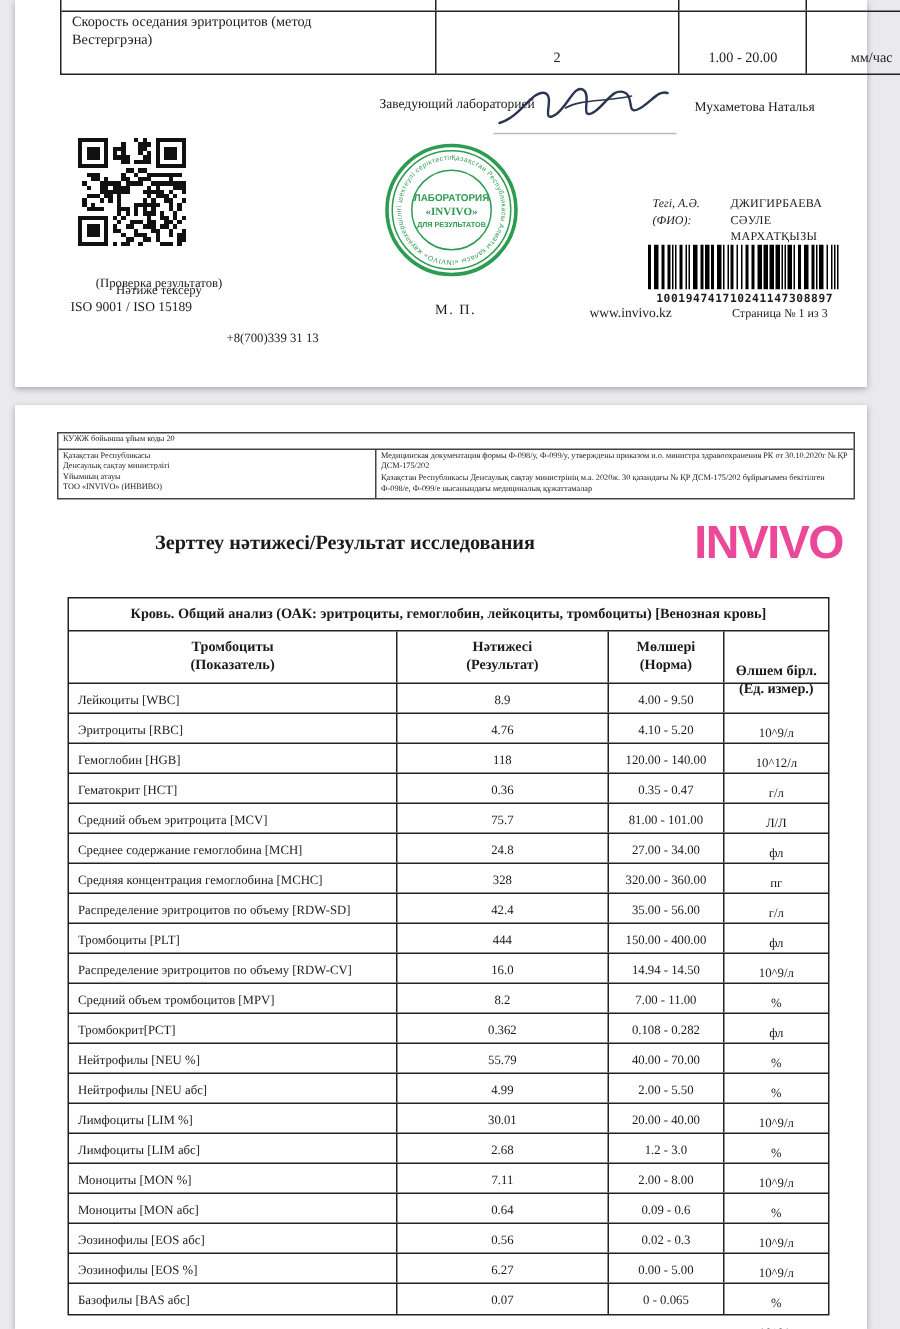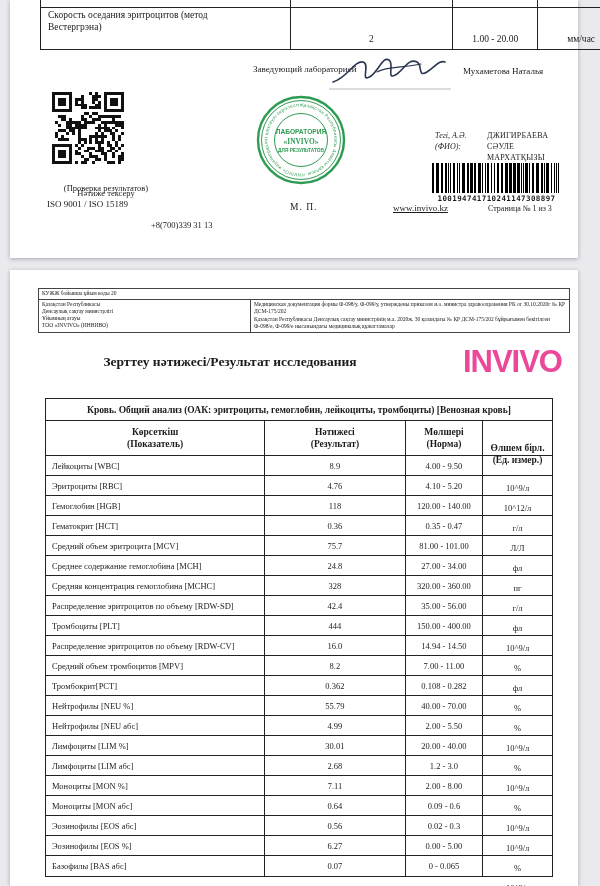--- a/index.html
+++ b/index.html
@@ -32,21 +32,21 @@
   .phone { position:absolute; left:141px; top:220px; font-size:8.5px; }
 
   .stamp { position:absolute; left:246px; top:95px; }
   .mp { position:absolute; left:280px; top:202px; font-size:9.5px; letter-spacing:1px; }
 
   .pt-label { position:absolute; left:425px; top:130px; font-size:8px; line-height:11px;font-style:italic; }
   .pt-name  { position:absolute; left:477px; top:130px; font-size:8px; line-height:11px; letter-spacing:.2px; }
   .barcode  { position:absolute; left:420px; top:163px; }
   .barcode-num { position:absolute; left:414px; top:194px; width:145px; text-align:center;
                  font-family:"DejaVu Sans Mono", monospace; font-size:7.5px; font-weight:bold; letter-spacing:.4px; }
-  .site { position:absolute; left:383px; top:203px; font-size:9px;text-decoration:underline; }
+  .site { position:absolute; left:383px; top:203px; font-size:9px; }
   .pageno { position:absolute; left:478px; top:204px; font-size:8px; }
 
   
   .meta-box { position:absolute; left:28px; top:18px; width:532px; border:1px solid #444; font-size:5.5px; line-height:7px; }
   .meta-row1 { border-bottom:1px solid #444; padding:1px 3px; height:11px; }
   .meta-row2 { display:flex; }
   .meta-left { width:40%; border-right:1px solid #444; padding:1px 3px; }
   .meta-right { width:60%; padding:1px 3px; }
   .meta-right p { margin:0 0 1px 0; }
 
@@ -406,21 +406,21 @@
     </div>
   </div>
 
   <div class="rep-title">Зерттеу нәтижесі/Результат исследования</div>
   <div class="logo" style="color: #ec4899;">INVIVO</div>
 
   <div class="res-table">
     <div class="res-title">Кровь. Общий анализ (ОАК: эритроциты, гемоглобин, лейкоциты, тромбоциты)  [Венозная кровь]</div>
     <div class="res-head">
         <div class="w0">
-          <span>Көрсеткіш</span>
+          <span>Тромбоциты</span>
           <span>(Показатель)</span>
         </div>
         <div class="w1">
           <span>Нәтижесі</span>
           <span>(Результат)</span>
         </div>
         <div class="w2">
           <span>Мөлшері</span>
           <span>(Норма)</span>
         </div>

